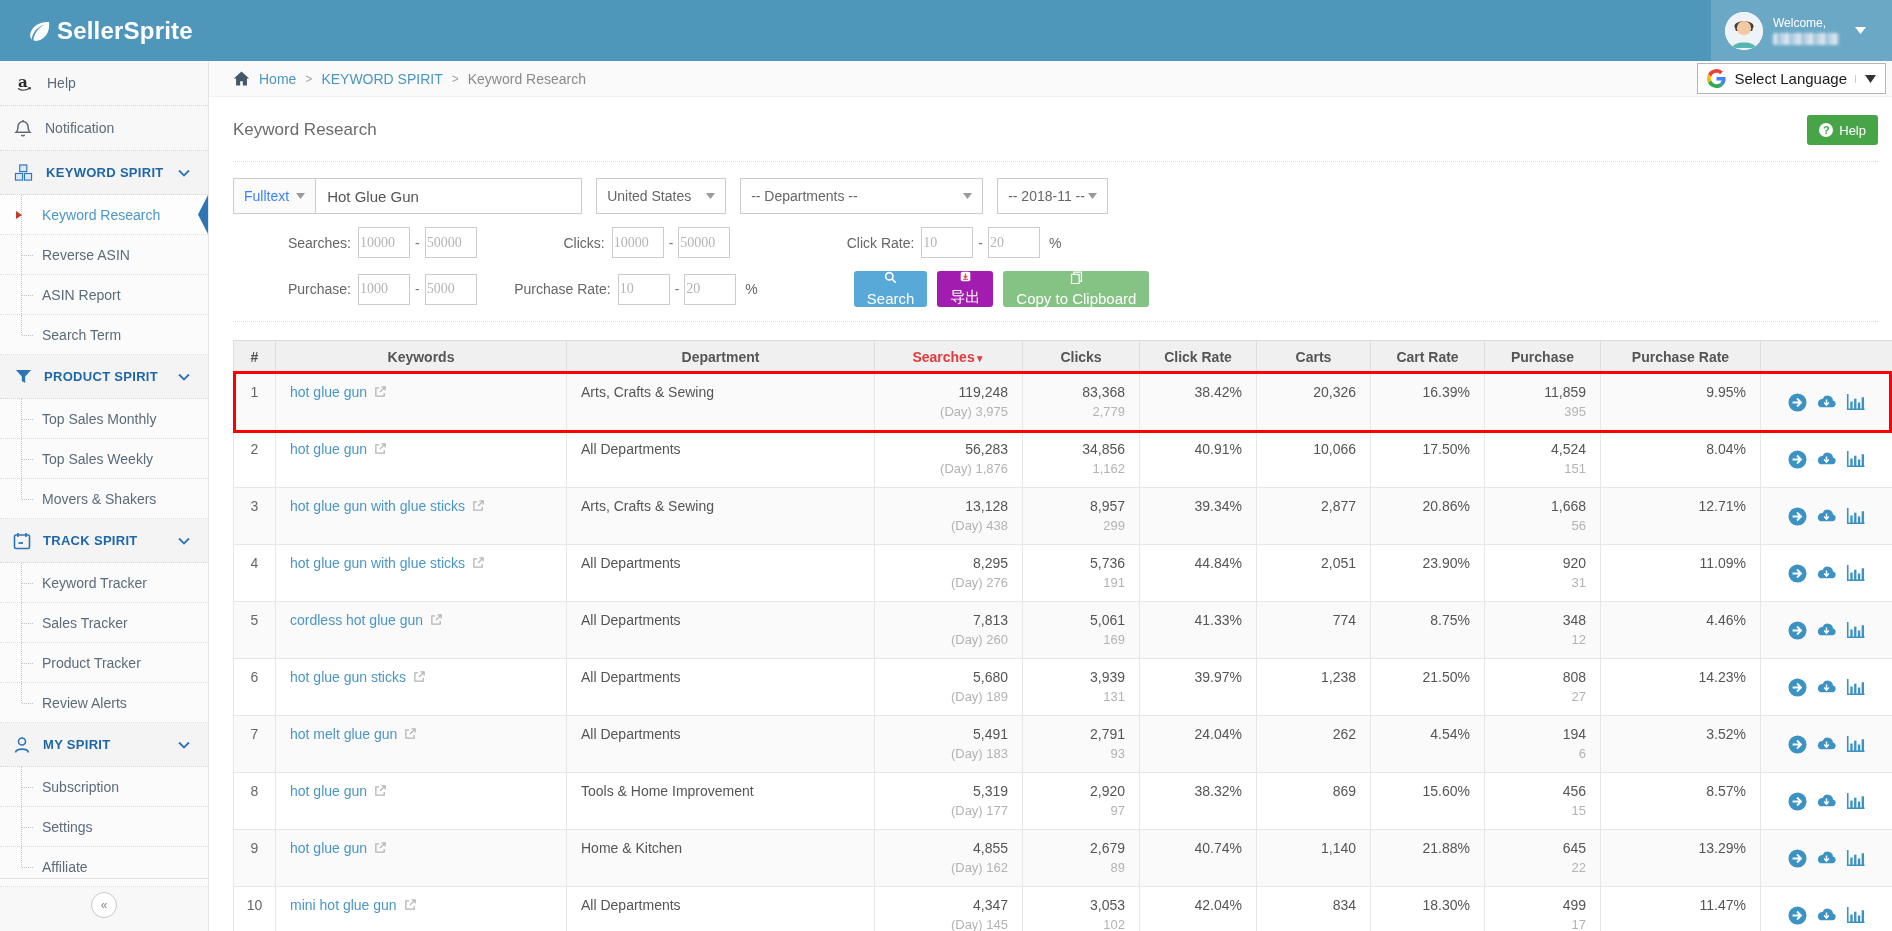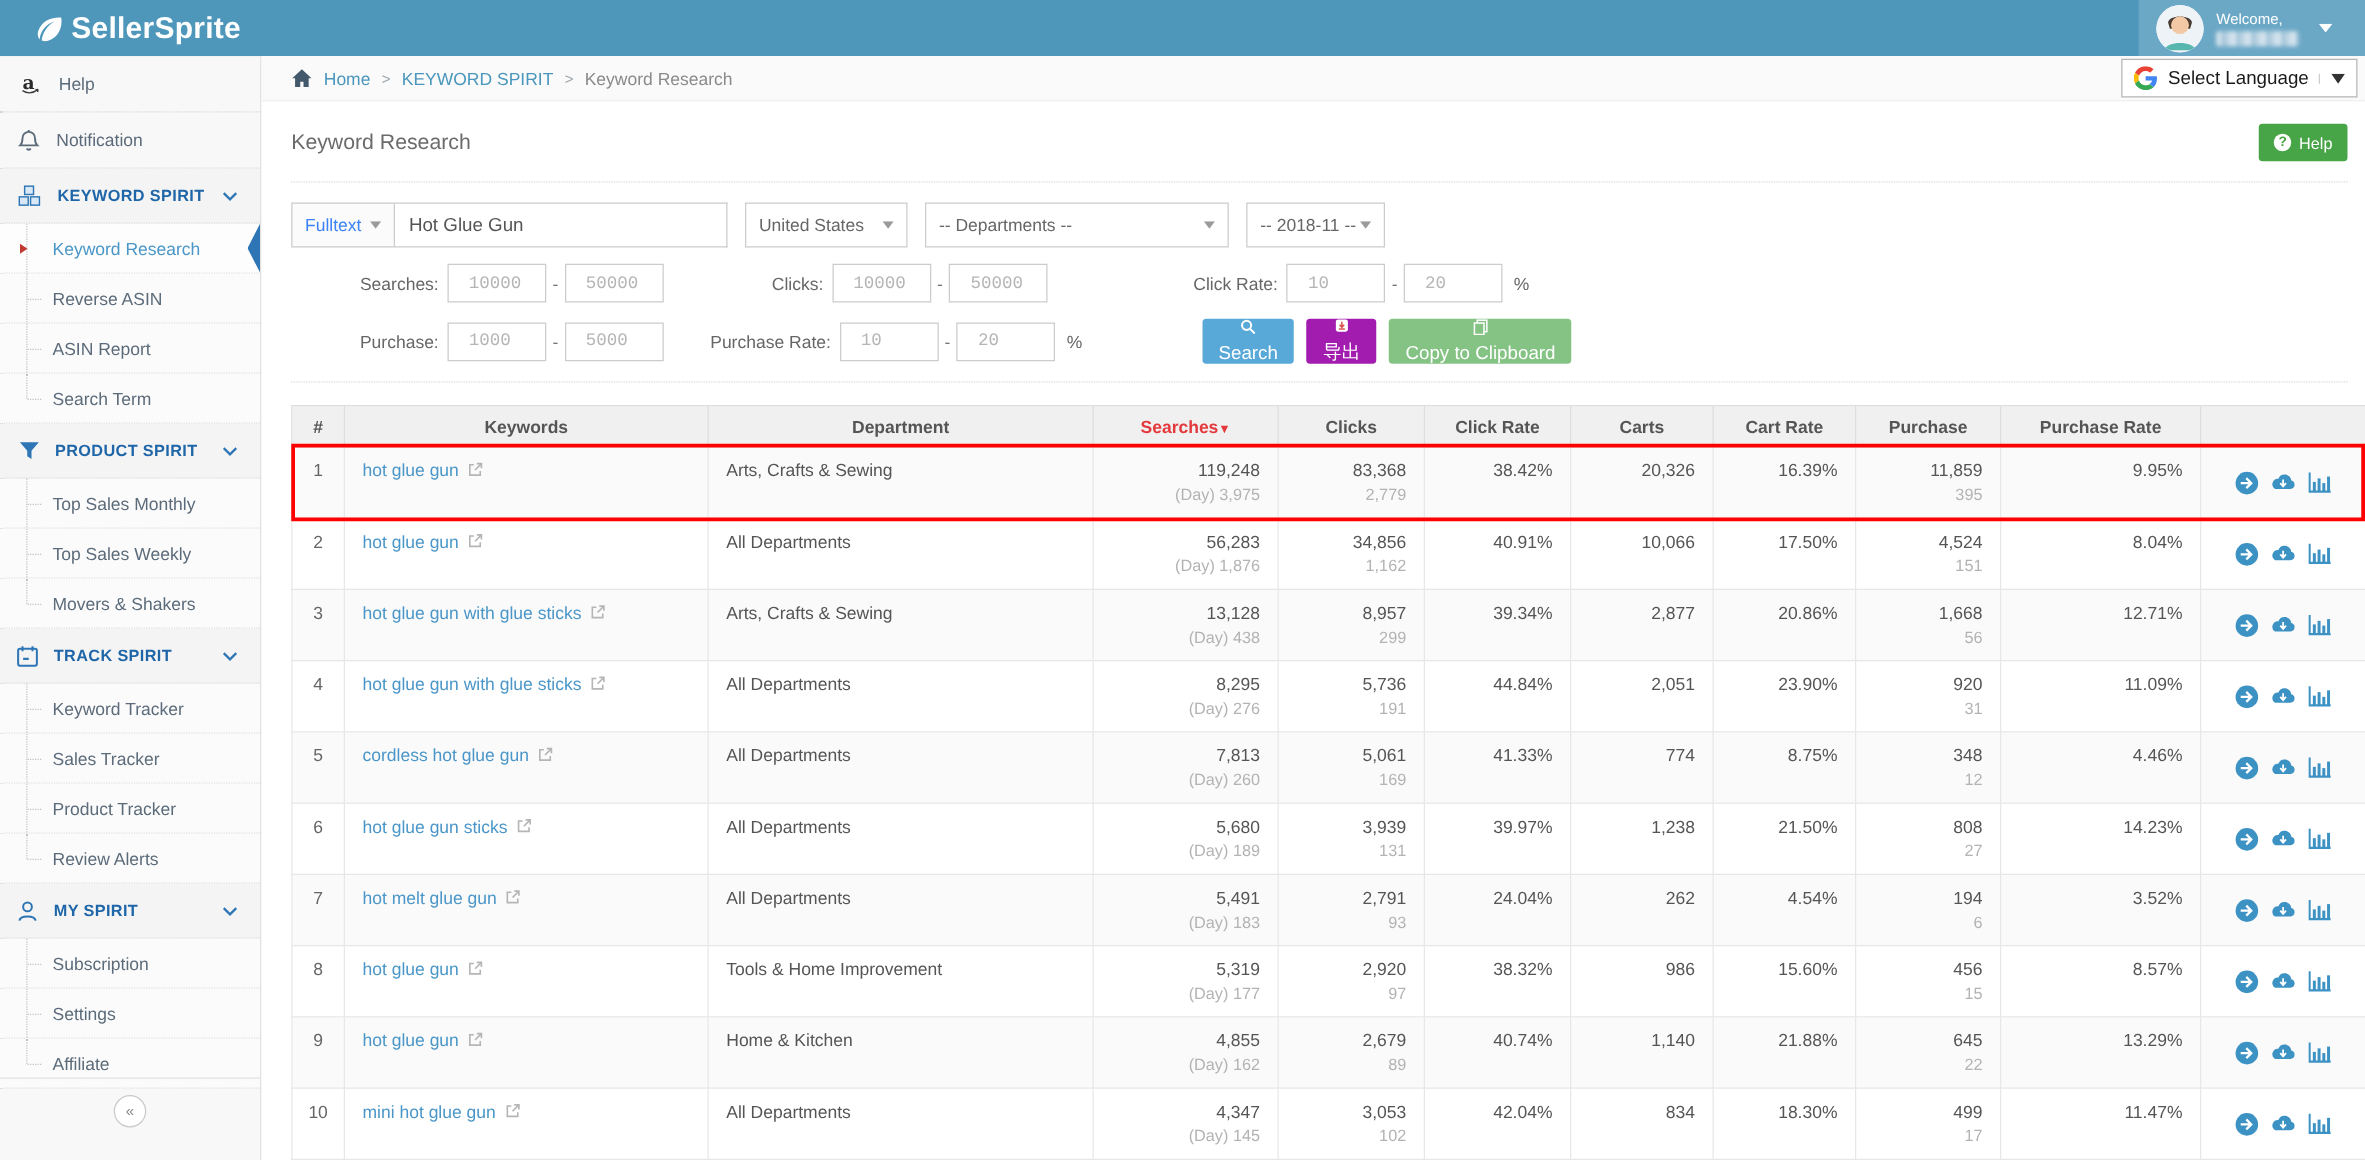--- a/index.html
+++ b/index.html
@@ -1,20 +1,20 @@
 <!DOCTYPE html>
 <html><head>
 <meta charset="utf-8">
 <style>
   * { margin:0; padding:0; box-sizing:border-box; }
   html,body { width:1892px; height:931px; overflow:hidden; background:#fff;
     font-family:"Liberation Sans", sans-serif; }
 
   
-  .topbar { height:45px; background:#4e97bb; display:flex; align-items:center; justify-content:space-between; }
+  .topbar { height:61px; background:#4e97bb; display:flex; align-items:center; justify-content:space-between; }
   .brand { display:flex; align-items:center; gap:5px; padding-left:28px; color:#fff; font-size:24px; font-weight:600; letter-spacing:.2px; }
   .user-area { height:100%; display:flex; align-items:center; gap:10px; background:rgba(255,255,255,.17); padding:0 26px 0 14px; }
   .avatar { width:38px; height:38px; border-radius:50%; background:#fff; overflow:hidden; flex:none; }
   .welcome { color:#fff; font-size:12px; line-height:1.3; }
   .name-blur { height:12px; width:66px; margin-top:2px; border-radius:2px;
     background:repeating-linear-gradient(90deg,#d9e6ef 0 4px,#a5c6da 4px 8px,#c3d8e6 8px 12px); filter:blur(1.6px); }
 
   
   .layout { display:flex; height:883px; }
 
@@ -69,22 +69,22 @@
     gap:7px; padding:0 10px; font-size:14px; color:#3b82f6; cursor:pointer; }
   .kw-input { border:1px solid #ccc; border-left:none; height:36px; width:266px; padding:0 11px;
     font-size:15px; color:#555; outline:none; font-family:inherit; }
   .sel { border:1px solid #ccc; height:36px; background:#fff; display:flex; align-items:center;
     justify-content:space-between; padding:0 10px; font-size:14px; color:#666; cursor:pointer; }
   .sel-country { width:130px; } .sel-dept { width:243px; } .sel-month { width:111px; }
 
   .f-row { display:flex; align-items:center; margin-top:13px; font-size:14px; color:#666; }
   .f-label { text-align:right; margin-right:7px; }
   .lw1 { width:118px; } .lw2 { width:128px; } .lw3 { width:184px; } .lw4 { width:134px; }
-  .range-input { width:79px; height:31px; border:1px solid #ccc; padding:0 16px; color:#b5b5b5;
-    font-size:14px; outline:none; font-family:Liberation Mono, monospace; }
+  .range-input { width:52px; height:31px; border:1px solid #ccc; padding:0 1px; color:#b5b5b5;
+    font-size:14px; outline:none; font-family:Liberation Serif, serif; }
   .dash { margin:0 5px; color:#777; }
   .pct { margin-left:9px; color:#666; }
 
   .btns { display:flex; gap:10px; margin-left:96px; }
   .btn { height:36px; border:none; border-radius:3px; color:#fff; display:flex; align-items:center;
     gap:6px; font-size:15px; padding:0 13px; cursor:pointer; font-family:inherit; }
   .btn-search { background:#58a8d8;flex-direction:column; }
   .btn-export { background:#a21caf;flex-direction:column; }
   .btn-copy   { background:#84c384;flex-direction:column; }
 
@@ -805,21 +805,21 @@
     <td class="c-dep">Tools &amp; Home Improvement</td>
     <td class="c-r">
       <div>5,319</div>
       <div class="subv">(Day) 177</div>
     </td>
     <td class="c-r">
       <div>2,920</div>
       <div class="subv">97</div>
     </td>
     <td class="c-r">38.32%</td>
-    <td class="c-r">986</td>
+    <td class="c-r">869</td>
     <td class="c-r">15.60%</td>
     <td class="c-r">
       <div>456</div>
       <div class="subv">15</div>
     </td>
     <td class="c-r">8.57%</td>
     <td class="c-act">
       <div class="act-box">
         <span>
                       <svg width="19" height="19" viewBox="0 0 20 20">

